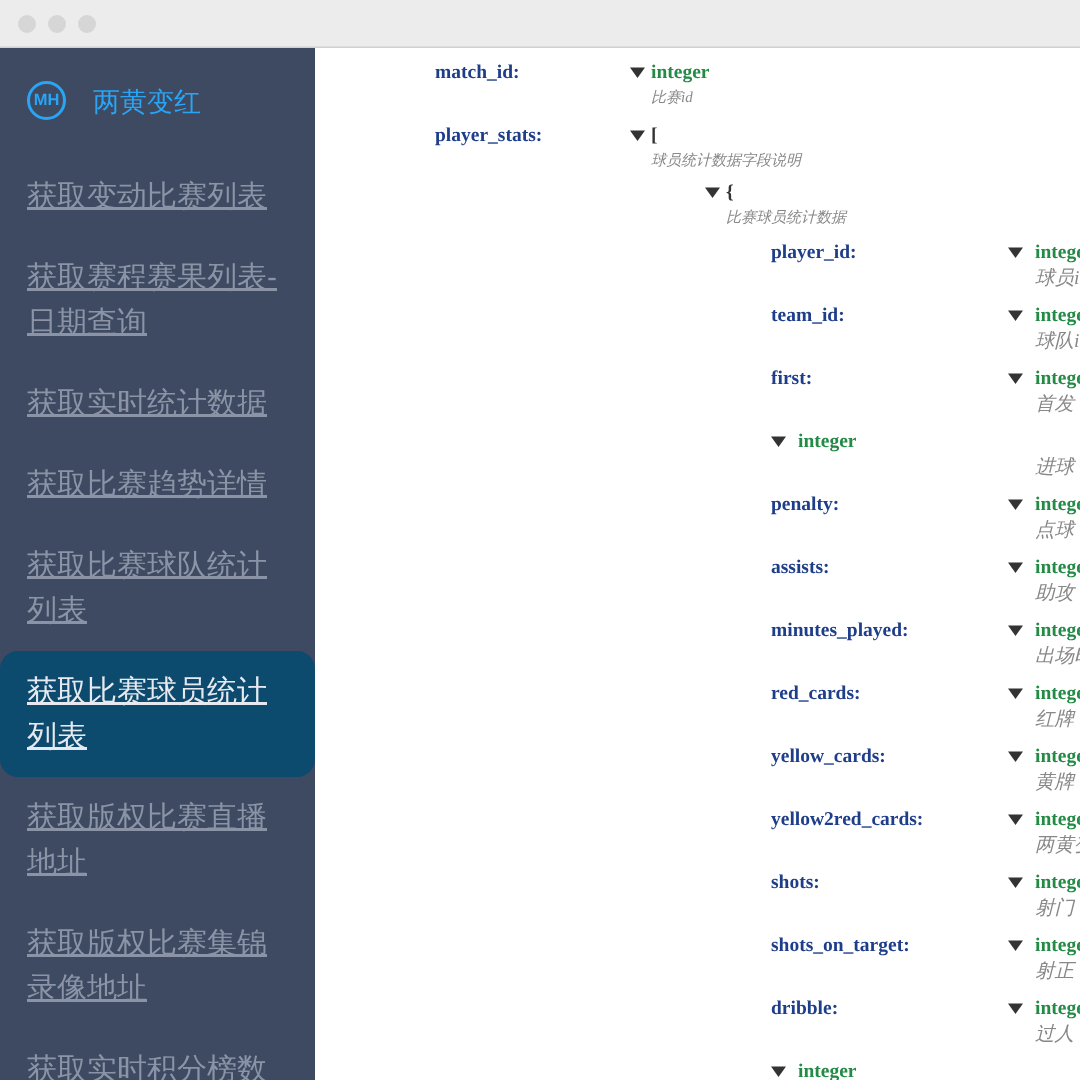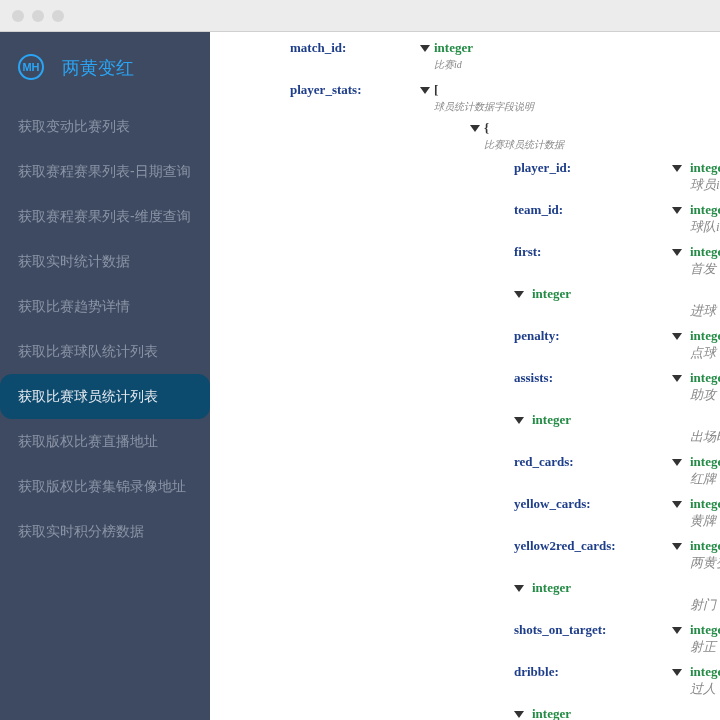--- a/index.html
+++ b/index.html
@@ -35,23 +35,24 @@
   color: #2aa4f4; font-size: 18px; font-weight: 500;
 }
 .logo-icon {
   width: 26px; height: 26px; border: 2px solid #2aa4f4; border-radius: 50%;
   display: flex; align-items: center; justify-content: center;
   font-size: 11px; font-weight: bold; color: #2aa4f4;
 }
 .nav-item {
   padding: 12px 18px;
   color: #8b94a7;
-  font-size: 14px;
+  font-size: 20px;
   line-height: 1.5;
   cursor: pointer;
+  text-decoration: underline;
 }
 .nav-item.active {
   background: #0c4a6e;
   color: #e6eaf0;
   border-radius: 12px;
 }
 .main {
   flex: 1;
   background: #fff;
   overflow: hidden;
@@ -96,21 +97,20 @@
 
 <div class="container">
   <div class="sidebar">
     <div class="logo">
       <span class="logo-icon">MH</span>
       <span>两黄变红</span>
     </div>
     <div id="nav">
         <div class="nav-item">获取变动比赛列表</div>
         <div class="nav-item">获取赛程赛果列表-日期查询</div>
-        <div class="nav-item">获取赛程赛果列表-维度查询</div>
         <div class="nav-item">获取实时统计数据</div>
         <div class="nav-item">获取比赛趋势详情</div>
         <div class="nav-item">获取比赛球队统计列表</div>
         <div class="nav-item active">获取比赛球员统计列表</div>
         <div class="nav-item">获取版权比赛直播地址</div>
         <div class="nav-item">获取版权比赛集锦录像地址</div>
         <div class="nav-item">获取实时积分榜数据</div>
       </div>
   </div>
 
@@ -186,20 +186,21 @@
                       <div class="fdesc">点球</div>
                       <div class="fieldrow">
                         <div class="fkey">assists:</div>
                         <div class="fcaret">
                           <span class="caret"></span>
                         </div>
                         <div class="fval"><span class="ftype">integer</span></div>
                       </div>
                       <div class="fdesc">助攻</div>
                       <div class="fieldrow">
+                        <div class="fkey">minutes_played:</div>
                         <div class="fcaret">
                           <span class="caret"></span>
                         </div>
                         <div class="fval"><span class="ftype">integer</span></div>
                       </div>
                       <div class="fdesc">出场时间(分钟</div>
                       <div class="fieldrow">
                         <div class="fkey">red_cards:</div>
                         <div class="fcaret">
                           <span class="caret"></span>
@@ -217,20 +218,21 @@
                       <div class="fdesc">黄牌</div>
                       <div class="fieldrow">
                         <div class="fkey">yellow2red_cards:</div>
                         <div class="fcaret">
                           <span class="caret"></span>
                         </div>
                         <div class="fval"><span class="ftype">integer</span></div>
                       </div>
                       <div class="fdesc">两黄变红</div>
                       <div class="fieldrow">
+                        <div class="fkey">shots:</div>
                         <div class="fcaret">
                           <span class="caret"></span>
                         </div>
                         <div class="fval"><span class="ftype">integer</span></div>
                       </div>
                       <div class="fdesc">射门</div>
                       <div class="fieldrow">
                         <div class="fkey">shots_on_target:</div>
                         <div class="fcaret">
                           <span class="caret"></span>

